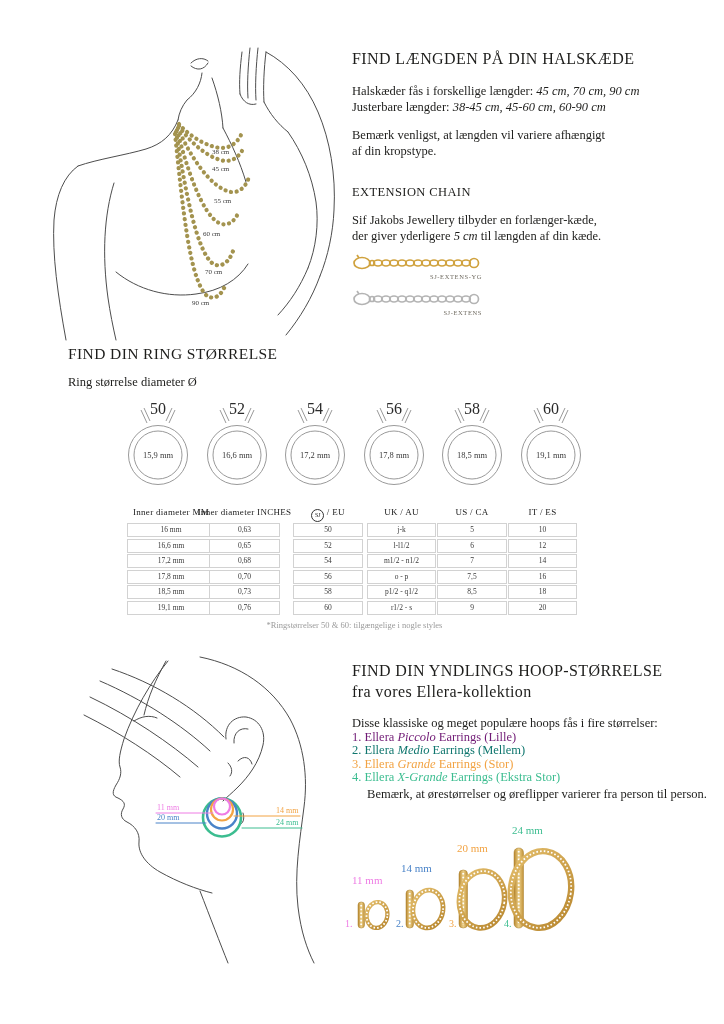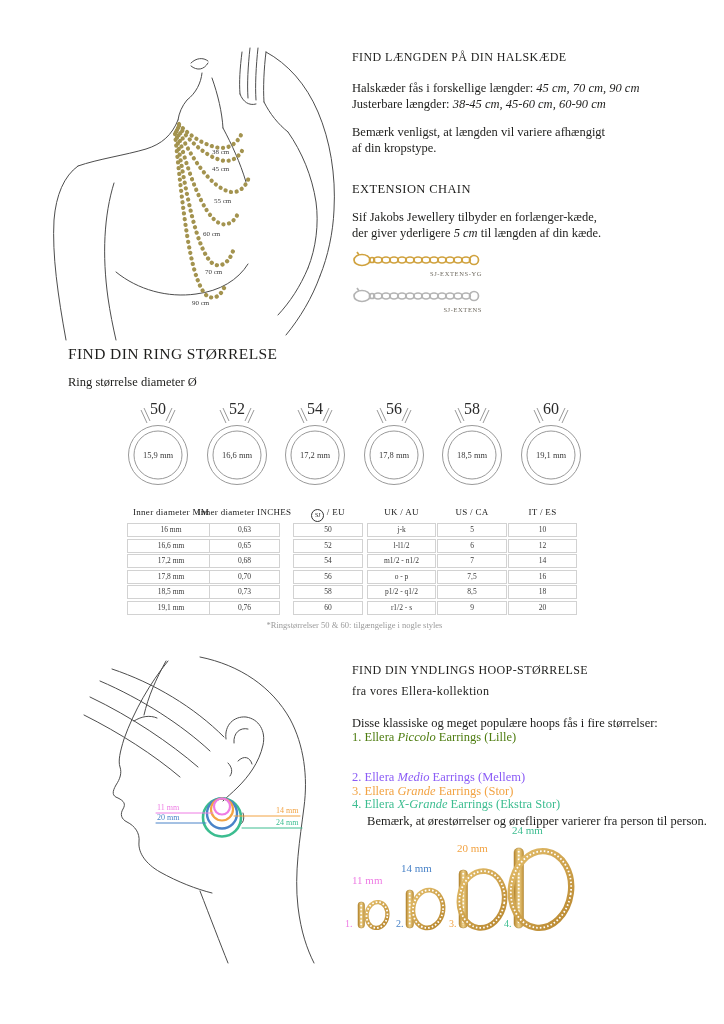--- a/index.html
+++ b/index.html
@@ -1,20 +1,20 @@
 <!DOCTYPE html>
 <html><head>
 <meta charset="utf-8">
 <style>
   html,body{margin:0;padding:0;background:#e8e8e8;}
   #page{position:relative;width:724px;height:1024px;background:#ffffff;margin:0 auto;
         font-family:"Liberation Serif",serif;color:#1d1d1b;overflow:hidden;}
   .abs{position:absolute;}
   h1,h2,p{margin:0;padding:0;font-weight:normal;}
-  .sec-title{font-size:12px;letter-spacing:0.4px;white-space:nowrap;}
+  .sec-title{font-size:16px;letter-spacing:0.4px;white-space:nowrap;}
   .body-txt{font-size:12.5px;line-height:16px;}
   .sub-head{font-size:12.5px;letter-spacing:0.4px;}
   
   .line-art path, .line-art circle{fill:none;stroke:#4d4d4d;stroke-width:1;stroke-linecap:round;}
   .line-art .bead{stroke:#a3934f;stroke-width:4.2;stroke-dasharray:0.1 5.6;stroke-linecap:round;}
   .len-label{position:absolute;font-size:7px;color:#3c3c3c;white-space:nowrap;}
   
   .chain-row{width:130px;margin-top:9px;}
   .chain-row svg{display:block;}
   .sku{display:block;text-align:right;font-size:6.5px;letter-spacing:0.6px;color:#6f6a60;margin-top:0px;}
@@ -310,22 +310,22 @@
     <span class="ear-label" style="left: 107px; top: 148px; color: rgb(238, 124, 228);">11 mm</span>
     <span class="ear-label" style="left: 107px; top: 158px; color: rgb(74, 131, 200);">20 mm</span>
     <span class="ear-label" style="left: 226px; top: 151px; color: rgb(242, 163, 67);">14 mm</span>
     <span class="ear-label" style="left: 226px; top: 163px; color: rgb(60, 189, 144);">24 mm</span>
   </div>
 
   <div class="abs" style="left:352px;top:660px;width:370px;">
     <h1 class="sec-title" style="line-height:21px;">FIND DIN YNDLINGS HOOP-STØRRELSE</h1>
     <h1 class="sec-title" style="line-height:21px;">fra vores Ellera-kollektion</h1>
     <p class="body-txt" style="margin-top:15px;line-height:13.5px;">Disse klassiske og meget populære hoops fås i fire størrelser:</p>
-    <div class="hoop-item" style="color: #4d7c0f;"><span>1.</span><span> Ellera </span><i>Piccolo</i><span> Earrings (Lille)</span></div>
-    <div class="hoop-item" style="color: #8b5cf6; margin-top: 27px;"><span>2.</span><span> Ellera </span><i>Medio</i><span> Earrings (Mellem)</span></div>
+    <div class="hoop-item" style="color: #701a75;"><span>1.</span><span> Ellera </span><i>Piccolo</i><span> Earrings (Lille)</span></div>
+    <div class="hoop-item" style="color: #0f766e;"><span>2.</span><span> Ellera </span><i>Medio</i><span> Earrings (Mellem)</span></div>
     <div class="hoop-item" style="color: rgb(242, 163, 67);"><span>3.</span><span> Ellera </span><i>Grande</i><span> Earrings (Stor)</span></div>
     <div class="hoop-item" style="color: rgb(60, 189, 144);"><span>4.</span><span> Ellera </span><i>X-Grande</i><span> Earrings  (Ekstra Stor)</span></div>
     <p class="body-txt" style="margin-top:2px;line-height:14px;text-align:center;">Bemærk, at ørestørrelser og øreflipper varierer fra person til person.</p>
   </div>
 
   <div class="abs" style="left:340px;top:830px;width:240px;height:110px;">
     <svg width="240" height="110" viewBox="0 0 240 110">
       <defs>
         <linearGradient id="goldGrad" x1="0" y1="0" x2="1" y2="0">
           <stop offset="0" stop-color="#b8872f"></stop>

